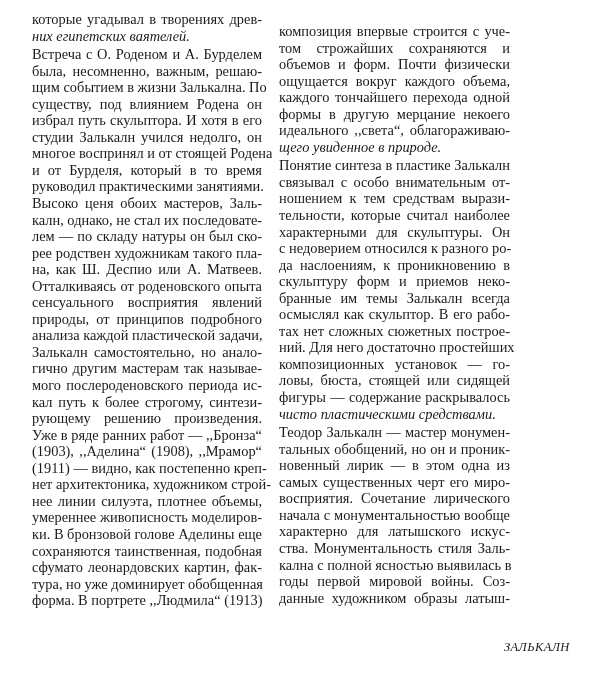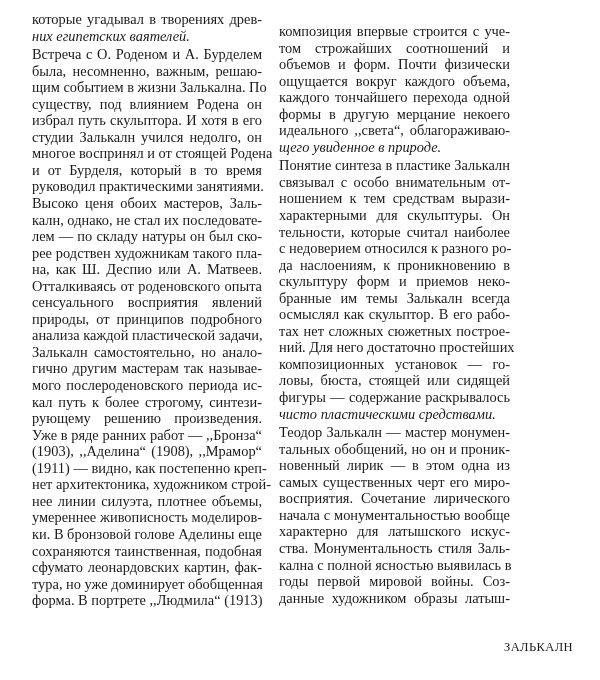--- a/index.html
+++ b/index.html
@@ -43,20 +43,21 @@
     font-style: italic;
   }
   .para-gap {
     height: 2px;
   }
   .footer {
     position: absolute;
     left: 504px;
     top: 640px;
     font-size: 12.5px;
+    font-style: italic;
     letter-spacing: 0.4px;
     color: #1a1a1a;
   }
 </style>
 </head>
 <body>
 
 <div class="page">
   <div class="column col-left" id="col-left">
       <div>
@@ -97,35 +98,35 @@
         <span class="line">ки. В бронзовой голове Аделины еще</span>
         <span class="line">сохраняются таинственная, подобная</span>
         <span class="line">сфумато леонардовских картин, фак-</span>
         <span class="line">тура, но уже доминирует обобщенная</span>
         <span class="line">форма. В портрете ,,Людмила“ (1913)</span>
       </div>
     </div>
   <div class="column col-right" id="col-right">
       <div>
         <span class="line">композиция впервые строится с уче-</span>
-        <span class="line">том строжайших соотношений и</span>
+        <span class="line">том строжайших сохраняются и</span>
         <span class="line">объемов и форм. Почти физически</span>
         <span class="line">ощущается вокруг каждого объема,</span>
         <span class="line">каждого тончайшего перехода одной</span>
         <span class="line">формы в другую мерцание некоего</span>
         <span class="line">идеального ,,света“, облагораживаю-</span>
         <span class="line last">щего увиденное в природе.</span>
       </div>
       <div class="para-gap"></div>
       <div>
         <span class="line">Понятие синтеза в пластике Залькалн</span>
         <span class="line">связывал с особо внимательным от-</span>
         <span class="line">ношением к тем средствам вырази-</span>
+        <span class="line">тельности, которые считал наиболее</span>
         <span class="line">характерными для скульптуры. Он</span>
-        <span class="line">тельности, которые считал наиболее</span>
         <span class="line">с недоверием относился к разного ро-</span>
         <span class="line">да наслоениям, к проникновению в</span>
         <span class="line">скульптуру форм и приемов неко-</span>
         <span class="line">бранные им темы Залькалн всегда</span>
         <span class="line">осмыслял как скульптор. В его рабо-</span>
         <span class="line">тах нет сложных сюжетных построе-</span>
         <span class="line">ний. Для него достаточно простейших</span>
         <span class="line">композиционных установок — го-</span>
         <span class="line">ловы, бюста, стоящей или сидящей</span>
         <span class="line">фигуры — содержание раскрывалось</span>

